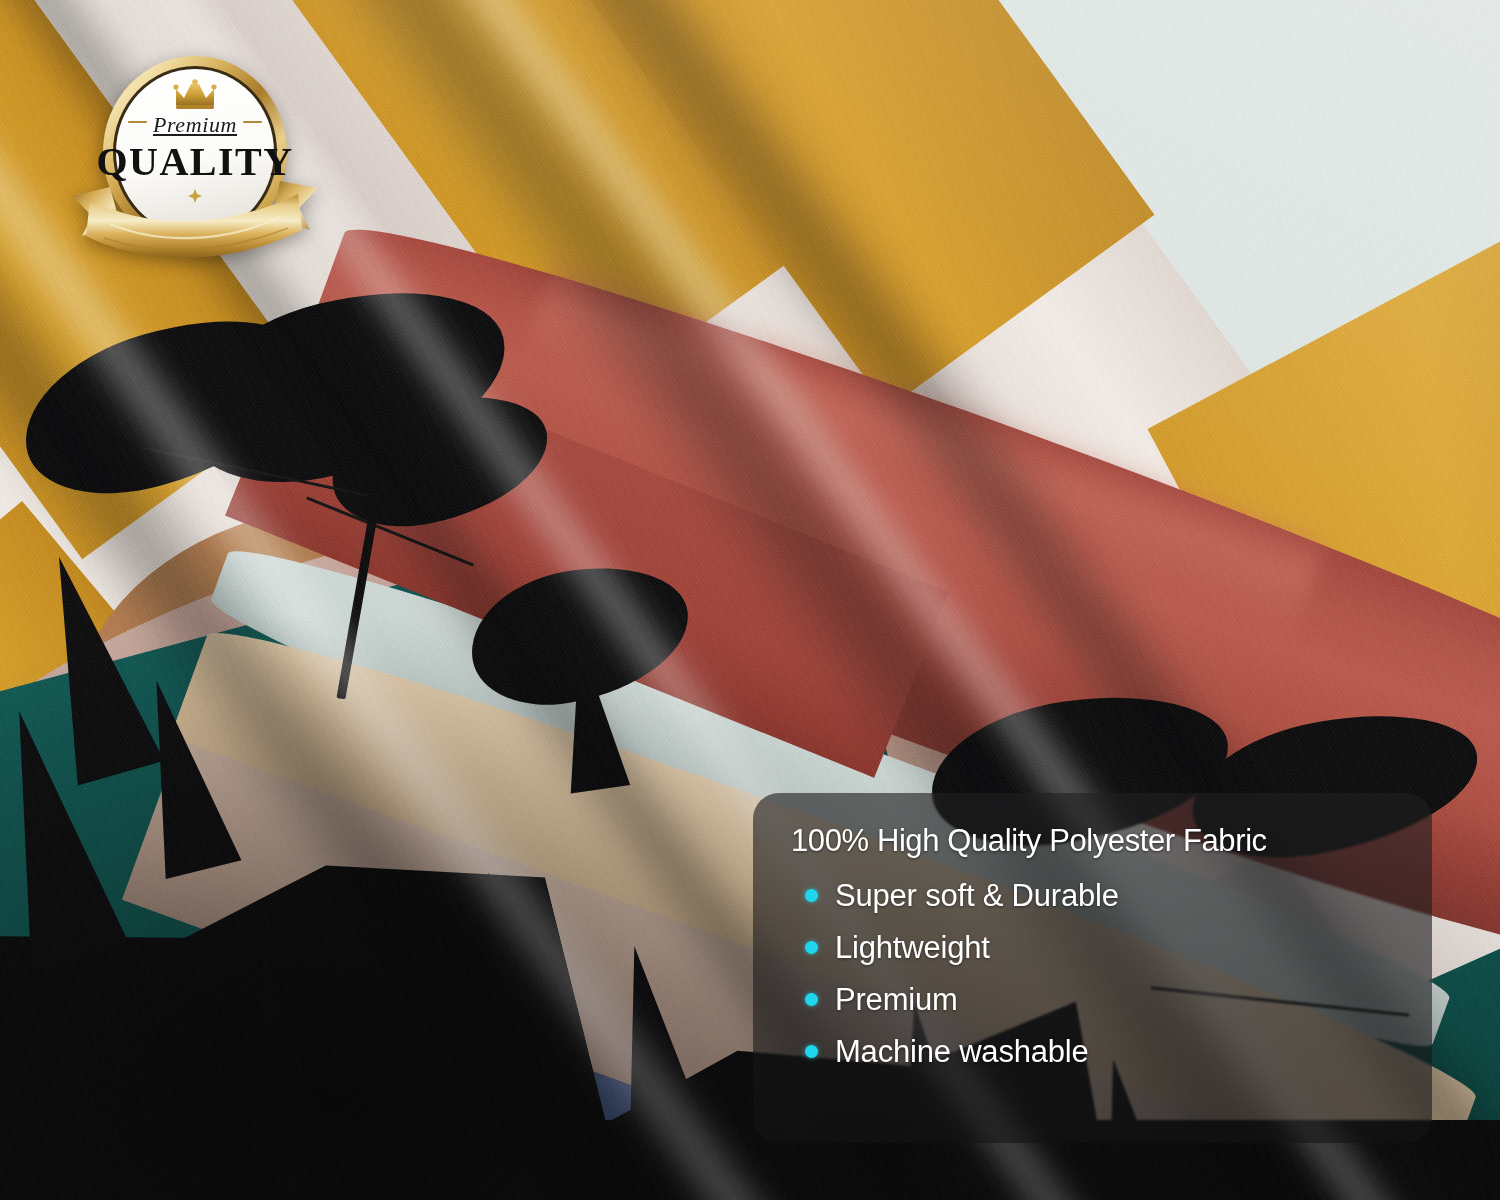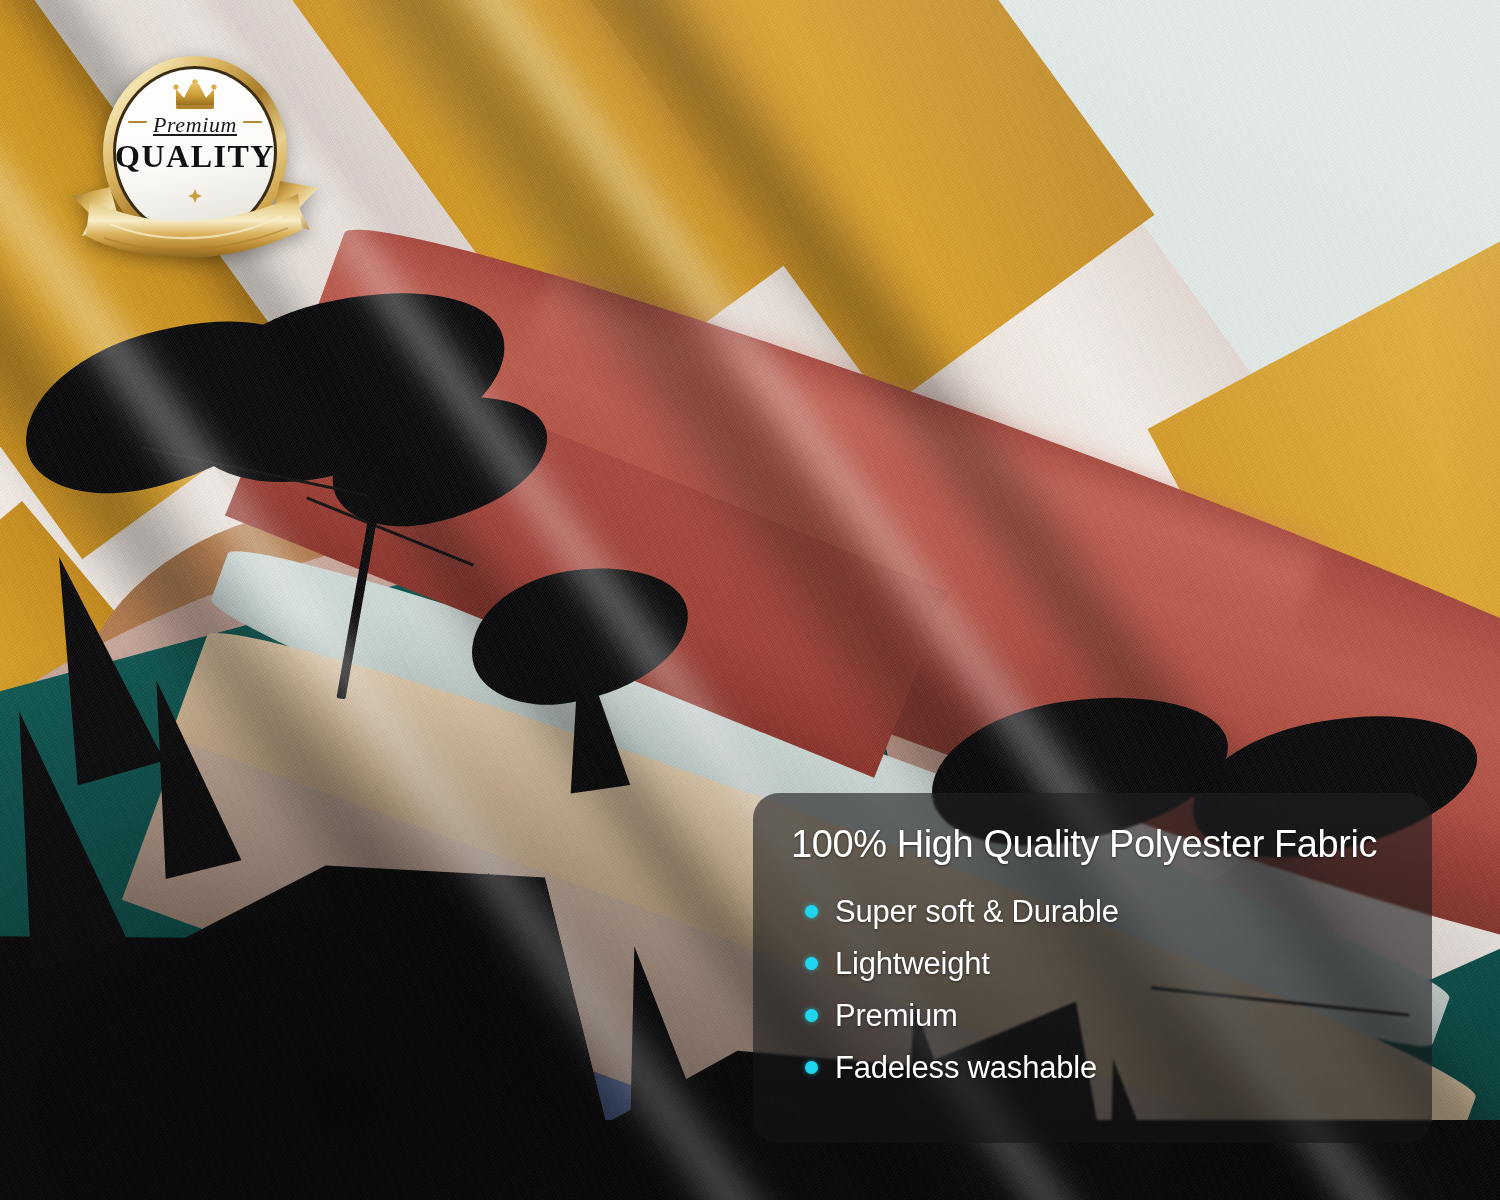--- a/index.html
+++ b/index.html
@@ -378,21 +378,21 @@
     pointer-events: none;
     text-decoration: underline;
   }
   .badge-text-quality {
     position: absolute;
     left: 0; right: 0;
     top: 90px;
     text-align: center;
     font-family: "Liberation Serif", "DejaVu Serif", serif;
     font-weight: 700;
-    font-size: 32px;
+    font-size: 40px;
     letter-spacing: 1.5px;
     color: #111111;
     pointer-events: none;
   }
 
   
   .info-panel {
     position: absolute;
     left: 753px;
     top: 793px;
@@ -400,30 +400,30 @@
     height: 350px;
     border-radius: 26px;
     background: linear-gradient(180deg, rgba(32,32,34,.62) 0%, rgba(26,26,28,.60) 55%, rgba(20,20,22,.58) 100%);
     backdrop-filter: blur(1px);
     box-sizing: border-box;
     padding: 32px 26px 20px 38px;
   }
   .info-title {
     color: #ffffff;
     font-family: "Liberation Sans", sans-serif;
-    font-size: 38px;
+    font-size: 31px;
     font-weight: 400;
     line-height: 1.05;
     letter-spacing: -.4px;
     white-space: nowrap;
     text-shadow: 0 1px 3px rgba(0,0,0,.55);
   }
   .info-list {
     list-style: none;
-    margin: 23px 0 0 0;
+    margin: 14px 0 0 0;
     padding: 0;
   }
   .info-list li {
     display: flex;
     align-items: center;
     gap: 17px;
     margin: 0 0 4px 0;
     padding: 0 0 0 14px;
     height: 48px;
   }
@@ -615,18 +615,18 @@
       <li>
         <span class="bullet"></span>
         <span class="feature-label">Lightweight</span>
       </li>
       <li>
         <span class="bullet"></span>
         <span class="feature-label">Premium</span>
       </li>
       <li>
         <span class="bullet"></span>
-        <span class="feature-label">Fadeless washable</span>
+        <span class="feature-label">Machine washable</span>
       </li>
     </ul>
   </div>
 
 </div>
 
 </body></html>

